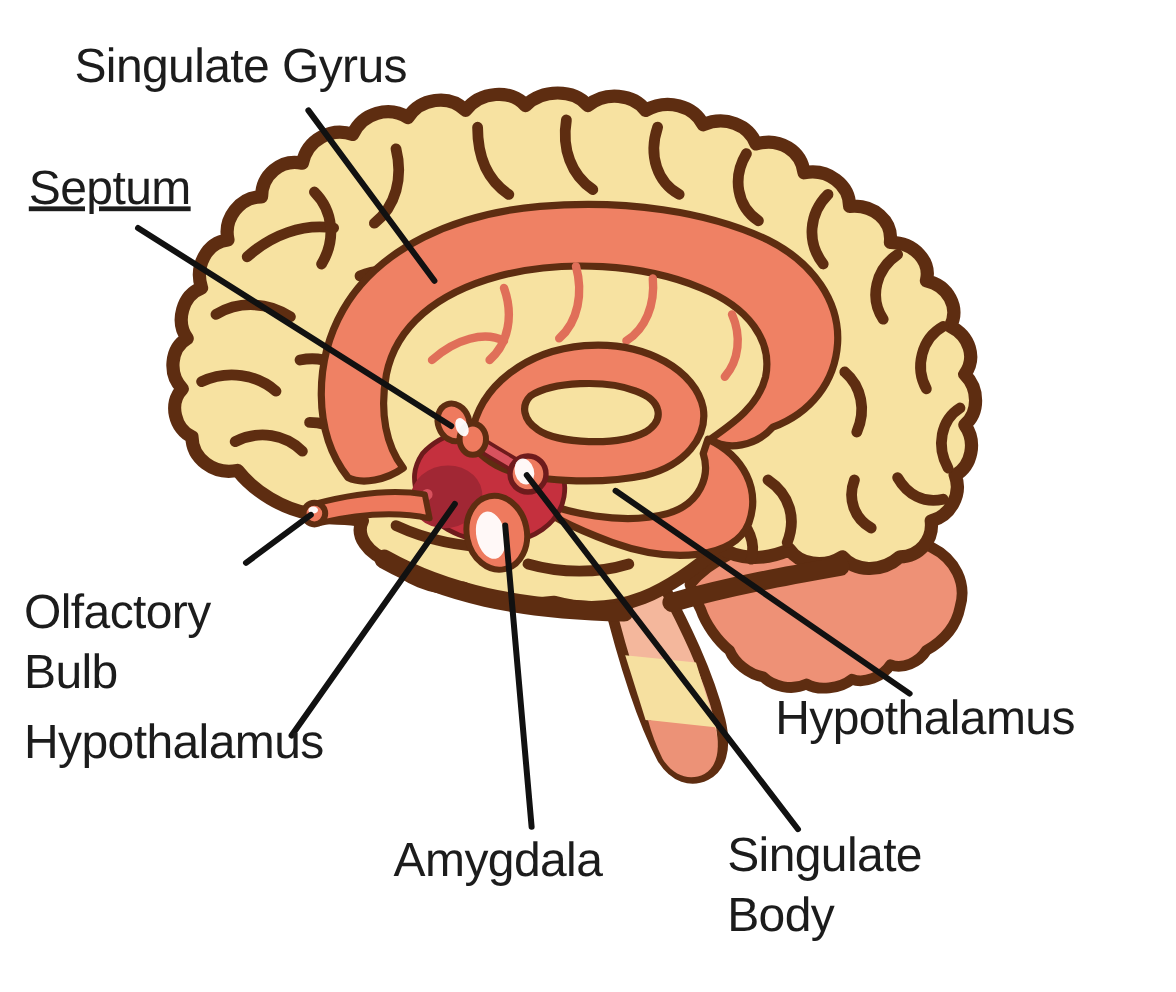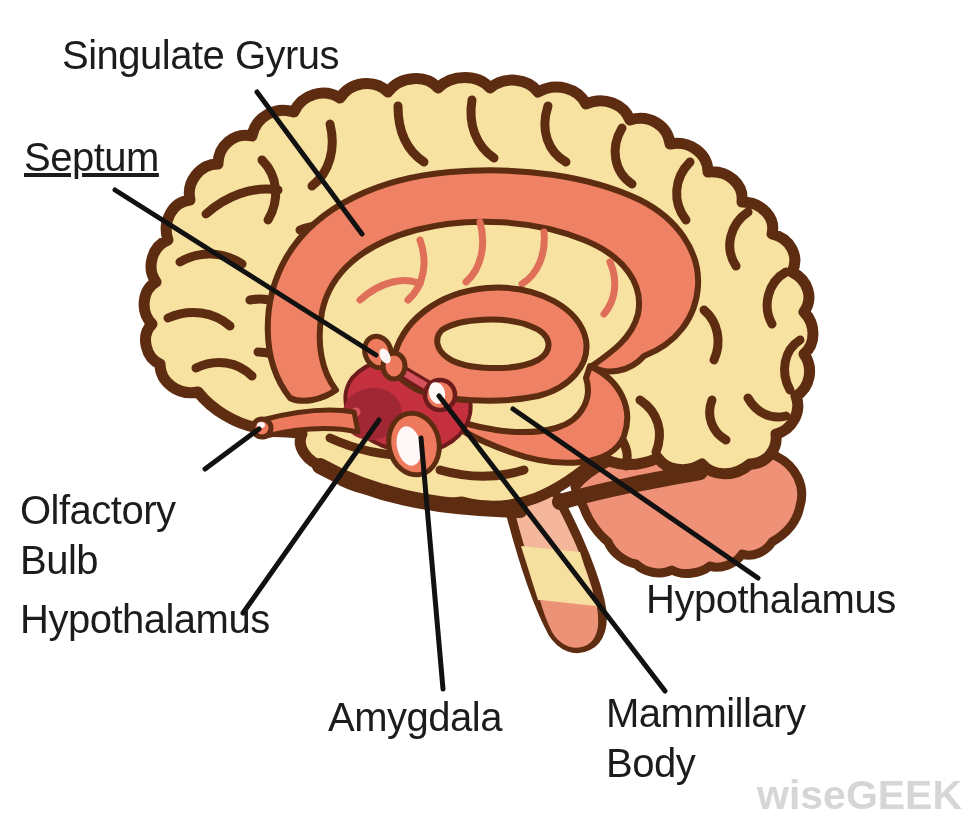--- a/index.html
+++ b/index.html
@@ -179,19 +179,18 @@
       </g>
   </svg>
 
   <div id="labels-layer">
       <div class="label" style="left: 62px; top: 30px;">Singulate Gyrus</div>
       <div class="label" style="left: 24px; top: 132px; text-decoration: underline;">Septum</div>
       <div class="label" style="left: 20px; top: 455px; margin-top: 30px;">Olfactory
 Bulb</div>
       <div class="label" style="left: 20px; top: 594px;">Hypothalamus</div>
       <div class="label" style="left: 328px; top: 692px;">Amygdala</div>
-      <div class="label" style="left: 606px; top: 688px;">Mammillary
+      <div class="label" style="left: 606px; top: 688px;">Singulate
 Body</div>
       <div class="label" style="left: 646px; top: 574px;">Hypothalamus</div>
     </div>
 
-  <div class="watermark">wiseGEEK</div>
 </div>
 
 </body></html>

